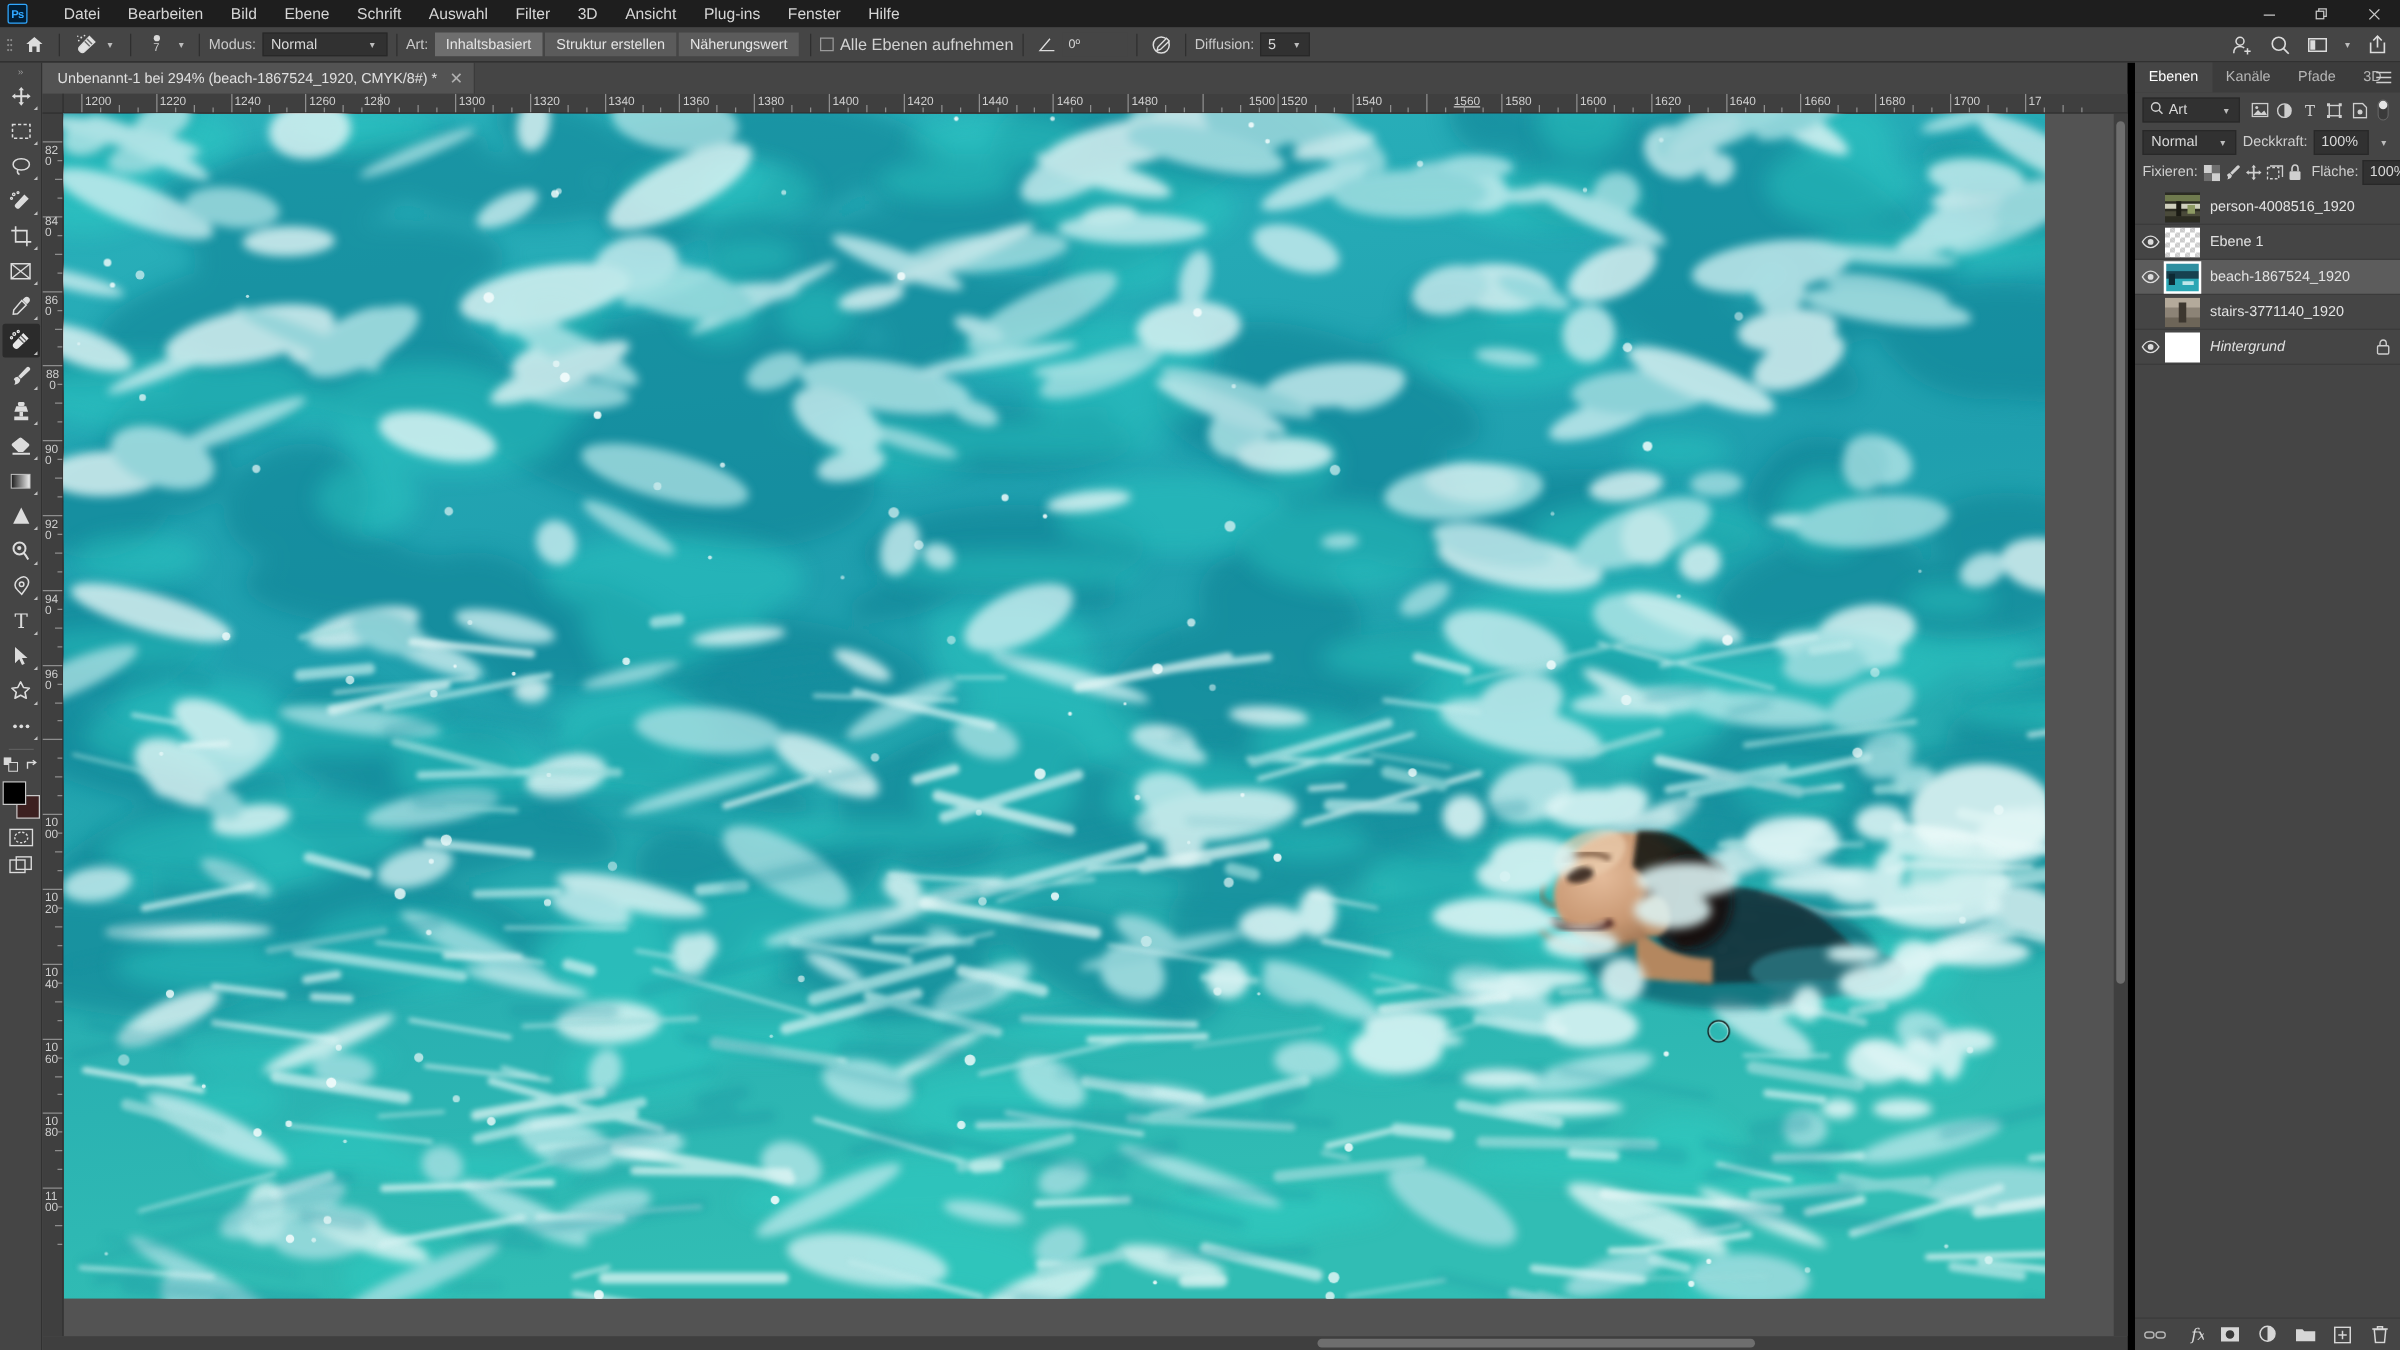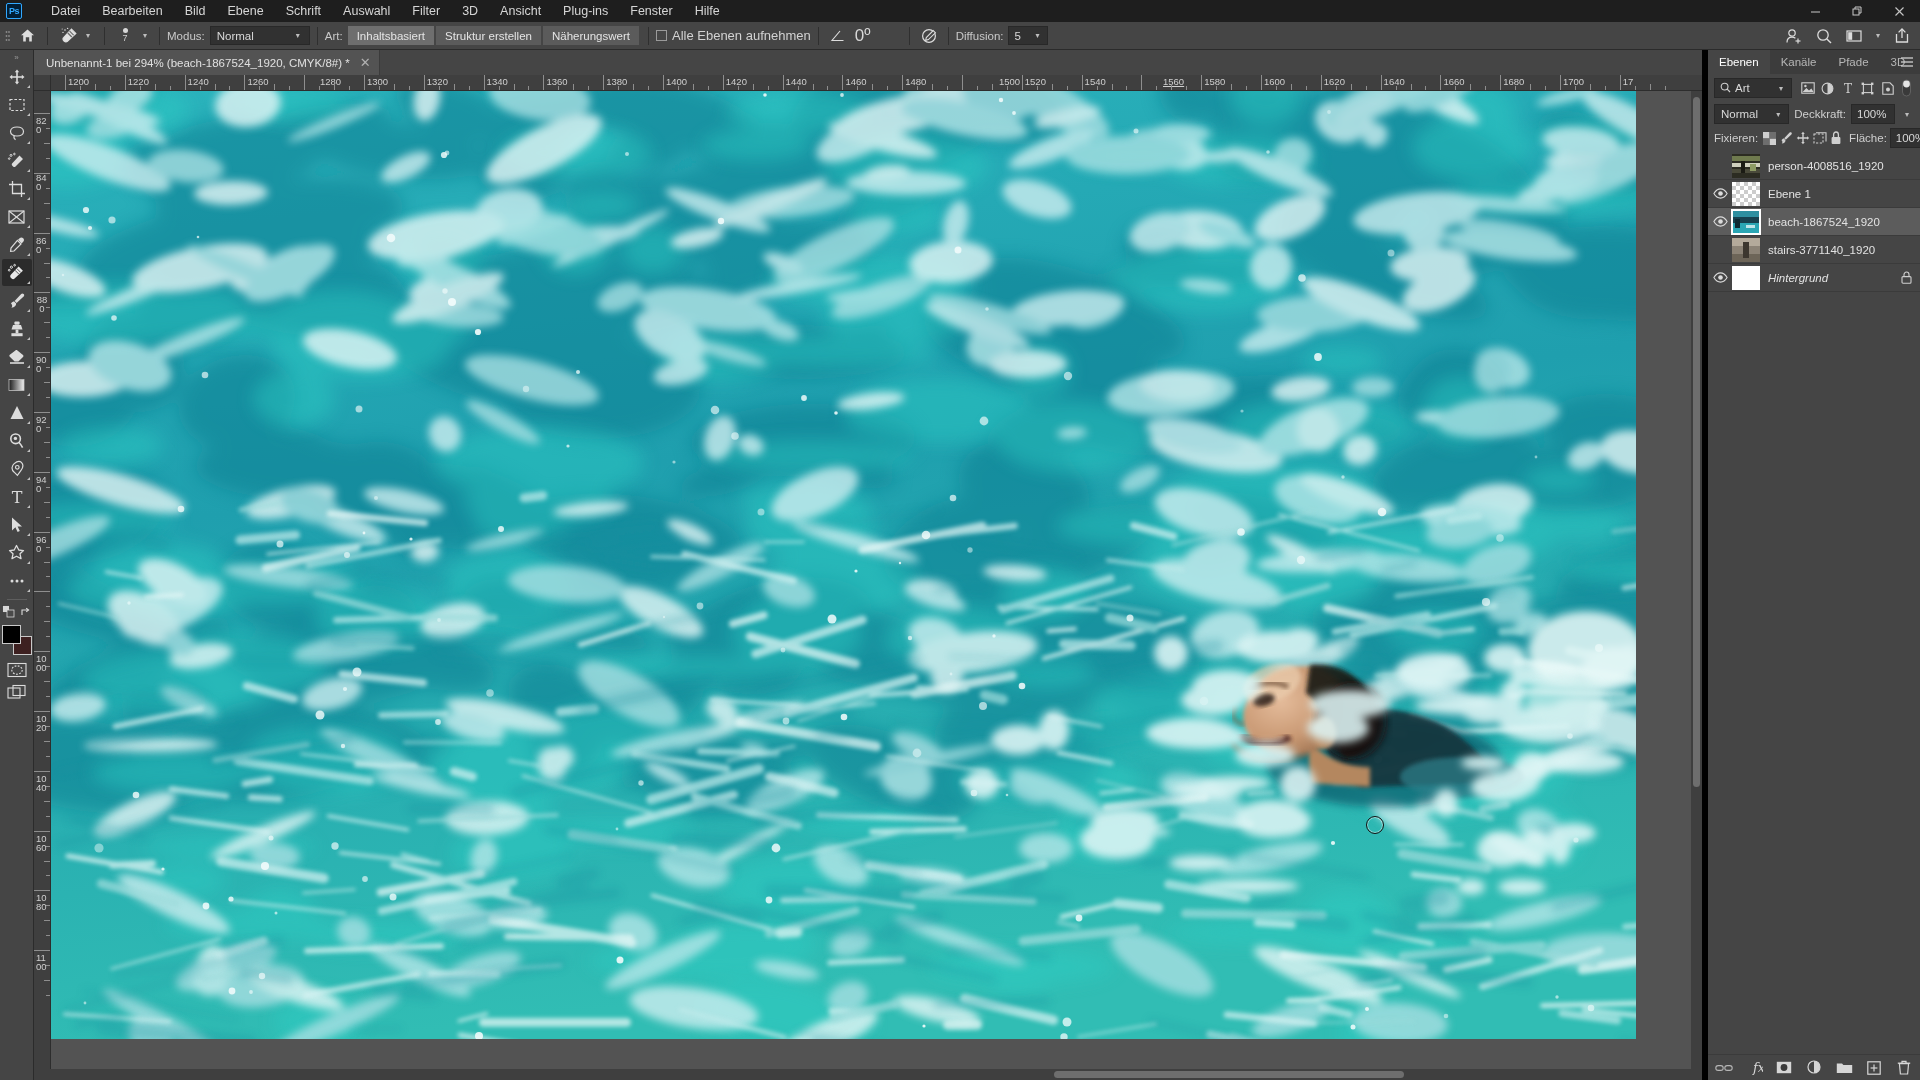--- a/index.html
+++ b/index.html
@@ -61,21 +61,21 @@
   }
   .ob-btn {
     height:19px; background:#5b5b5b; padding:0 9px; display:flex; align-items:center;
     color:#e4e4e4; font-size:11.5px; margin-right:2px; white-space:nowrap;
   }
   .ob-btn.on { background:#6e6e6e; }
   .ob-check { display:flex; align-items:center; color:#d2d2d2; font-size:13px; }
   .cbox { width:11px; height:11px; border:1px solid #9a9a9a; background:#454545; margin-right:5px; }
   .ang-field {
     height:19px; width:52px; background:#454545; border:none; color:#d8d8d8;
-    display:flex; align-items:center; padding-left:5px; font-size:17px;
+    display:flex; align-items:center; padding-left:5px; font-size:10px;
   }
   .ob-icon { width:24px; height:22px; display:flex; align-items:center; justify-content:center; }
   .diff-field {
     height:19px; width:40px; background:#313131; border:1px solid #282828; color:#d8d8d8;
     display:flex; align-items:center; padding-left:5px; font-size:11.5px; justify-content:space-between;
     padding-right:3px;
   }
   .ob-right { position:absolute; right:4px; display:flex; align-items:center; gap:2px; }
   .ob-right .ob-icon { width:28px; }
 
@@ -590,21 +590,21 @@
               <div class="lbl" style="left: 133.6px;">1240</div>
               <div class="tick" style="left: 148.55px; height: 4px;"></div>
               <div class="tick" style="left: 163.5px; height: 6px;"></div>
               <div class="tick" style="left: 178.45px; height: 4px;"></div>
               <div class="tick" style="left: 193.4px; height: 15px;"></div>
               <div class="lbl" style="left: 193.4px;">1260</div>
               <div class="tick" style="left: 208.35px; height: 4px;"></div>
               <div class="tick" style="left: 223.3px; height: 6px;"></div>
               <div class="tick" style="left: 238.25px; height: 4px;"></div>
               <div class="tick" style="left: 253.2px; height: 15px;"></div>
-              <div class="lbl" style="left: 266px;">1280</div>
+              <div class="lbl" style="left: 237px;">1280</div>
               <div class="tick" style="left: 268.15px; height: 4px;"></div>
               <div class="tick" style="left: 283.1px; height: 6px;"></div>
               <div class="tick" style="left: 298.05px; height: 4px;"></div>
               <div class="tick" style="left: 313px; height: 15px;"></div>
               <div class="lbl" style="left: 313px;">1300</div>
               <div class="tick" style="left: 327.95px; height: 4px;"></div>
               <div class="tick" style="left: 342.9px; height: 6px;"></div>
               <div class="tick" style="left: 357.85px; height: 4px;"></div>
               <div class="tick" style="left: 372.8px; height: 15px;"></div>
               <div class="lbl" style="left: 372.8px;">1320</div>

